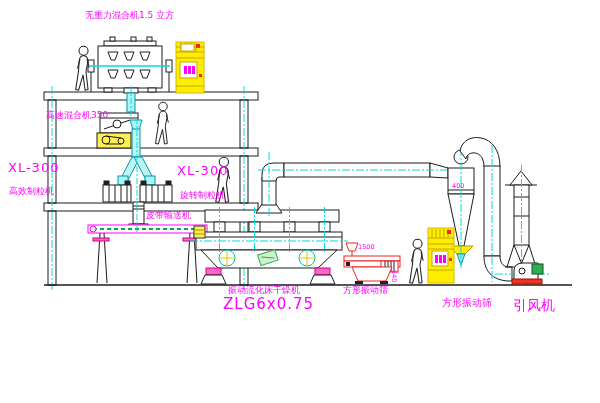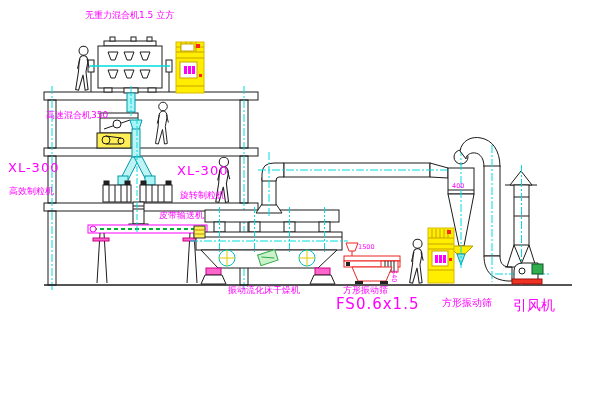--- a/index.html
+++ b/index.html
@@ -242,23 +242,23 @@
 
 <div class="lbl" style="left:85px;top:11px;">无重力混合机1.5 立方</div>
 <div class="lbl" style="left:46px;top:111px;text-align:right;">高速混合机350</div>
 
 <div class="lbl model" style="left:8px;top:161px;">XL-300</div>
 <div class="lbl" style="left:9px;top:187px;">高效制粒机</div>
 
 <div class="lbl model" style="left:177px;top:164px;">XL-300</div>
 <div class="lbl" style="left:180px;top:191px;">旋转制粒机</div>
 
-<div class="lbl" style="left:139px;top:211px;padding-left:20px;">皮带输送机</div>
+<div class="lbl" style="left:126px;top:211px;padding-left:20px;">皮带输送机</div>
 
 <div class="lbl" style="left:228px;top:286px;">振动流化床干燥机</div>
+<div class="lbl modelsm" style="left:223px;top:297px;">ZLG6x0.75</div>
 
 <div class="lbl" style="left:343px;top:286px;">方形振动筛</div>
-<div class="lbl modelsm" style="left:336px;top:297px;">FS0.6x1.5</div>
 
 <div class="lbl" style="left:442px;top:298px;font-size:10px;">方形振动筛</div>
 <div class="lbl" style="left:513px;top:298px;font-size:14px;">引风机</div>
 
 </div>
 
 </body></html>

